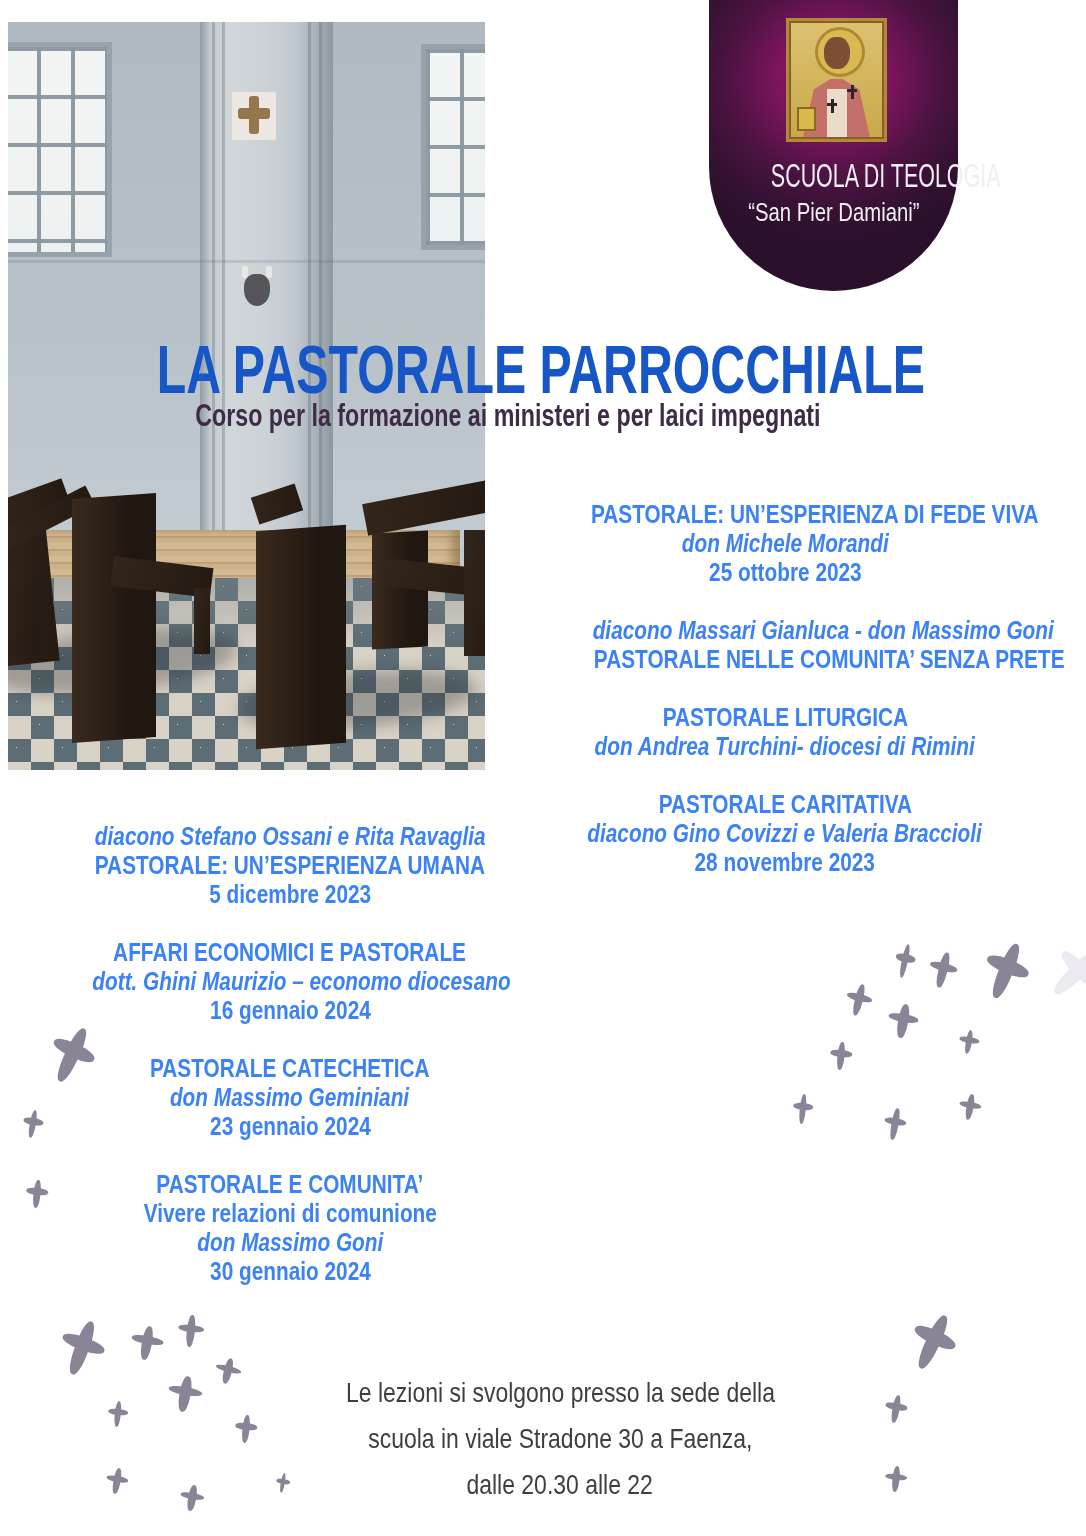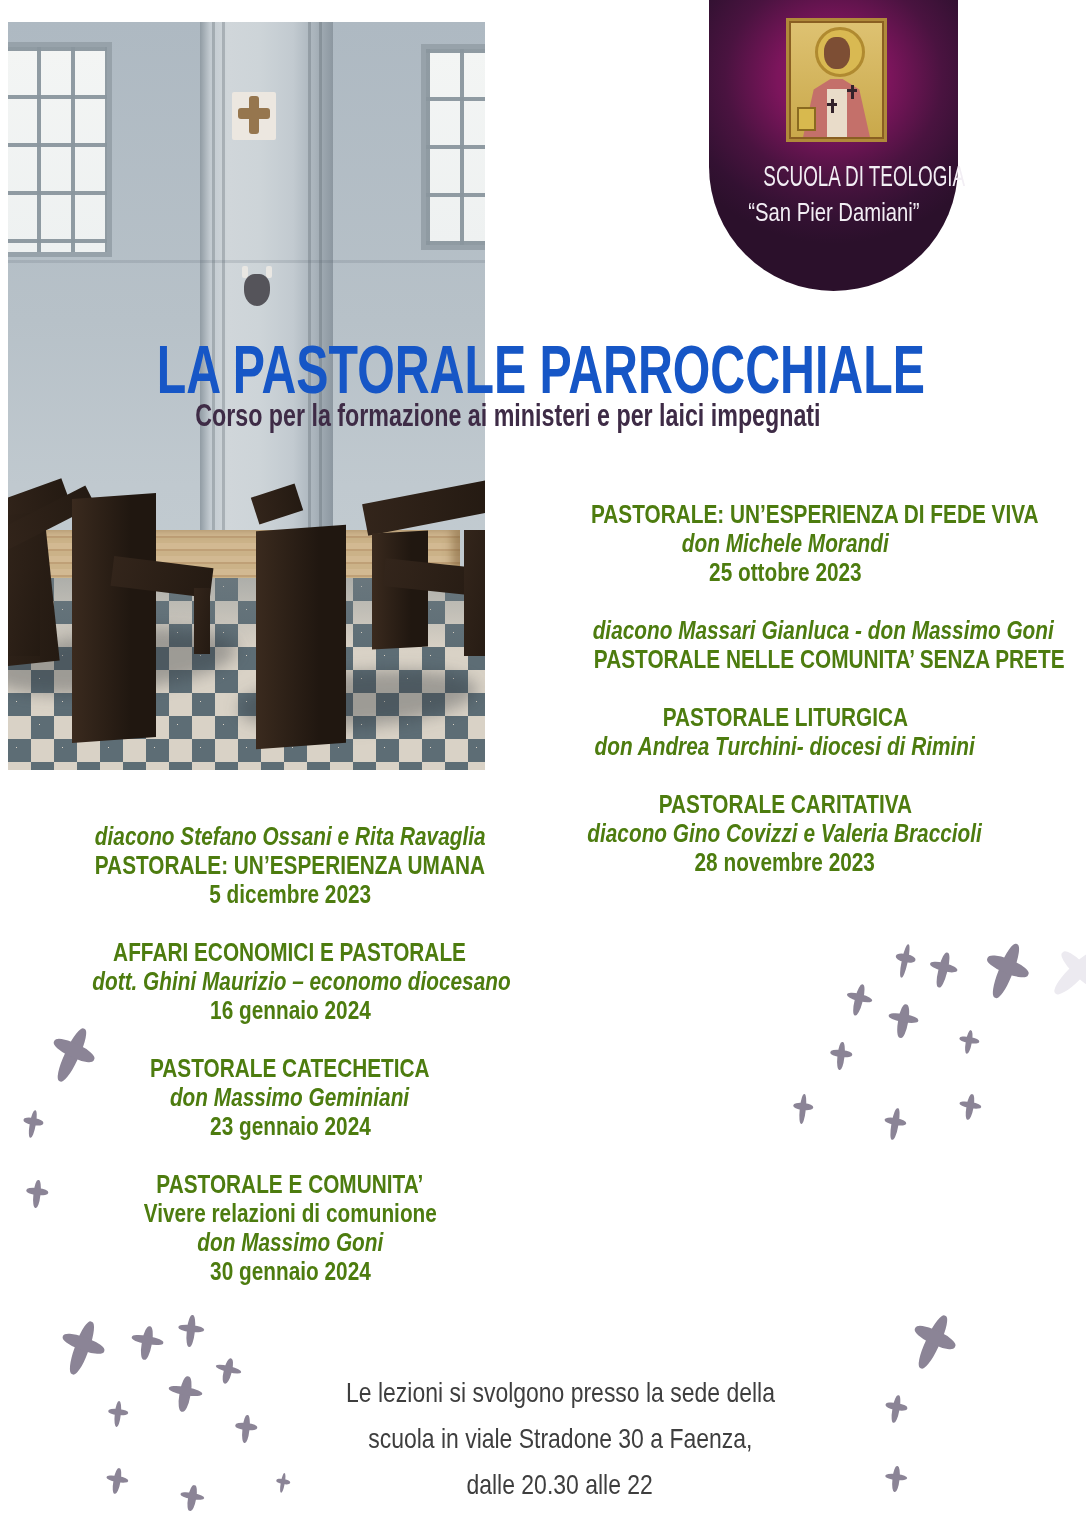--- a/index.html
+++ b/index.html
@@ -50,38 +50,38 @@
   .halo{position:absolute;left:50%;top:6px;width:44px;height:44px;margin-left:-22px;border-radius:50%;
     background:#d9b952;border:3px solid #b08a30;}
   .face{position:absolute;left:50%;top:16px;width:26px;height:32px;margin-left:-13px;border-radius:45%;background:#7d4e34;}
   .robe{position:absolute;left:50%;bottom:2px;width:76px;height:58px;margin-left:-38px;background:#c4706a;
     clip-path:polygon(6% 100%,94% 100%,80% 18%,58% 0,42% 0,20% 18%);}
   .stole{position:absolute;left:50%;bottom:2px;width:20px;height:48px;margin-left:-10px;background:#e9dcc9;}
   .book{position:absolute;left:8px;bottom:8px;width:15px;height:20px;background:#d8b94e;border:2px solid #8a6a20;}
   .mini-cross{position:absolute;width:10px;height:14px;}
   .mini-cross::before{content:'';position:absolute;left:50%;top:0;width:3px;height:100%;margin-left:-1.5px;background:#33222a;}
   .mini-cross::after{content:'';position:absolute;left:0;top:4px;width:100%;height:3px;background:#33222a;}
-  .badge-name{position:absolute;left:0;top:160px;width:100%;text-align:center;font-size:29px;line-height:32px;color:#f2eef4;}
+  .badge-name{position:absolute;left:0;top:160px;width:100%;text-align:center;font-size:33px;line-height:32px;color:#f2eef4;}
   .badge-sub{position:absolute;left:0;top:196px;width:100%;text-align:center;font-size:26px;line-height:32px;color:#f2eef4;}
   
   .sq{display:inline-block;white-space:nowrap;transform-origin:50% 50%;}
   .sq-title{transform:scaleX(.71);}
   .sq-sub{transform:scaleX(.75);}
   .sq-course{transform:scaleX(.80);}
   .sq-light{transform:scaleX(.76);}
   .sq-loc{transform:scaleX(.82);}
   .sq-badge1{transform:scaleX(.65);}
   .sq-badge2{transform:scaleX(.78);}
   
   .title{position:absolute;left:0;top:334px;width:960px;margin:0;text-align:center;z-index:4;
     font-size:68px;line-height:70px;font-weight:800;color:#1656c6;letter-spacing:0;}
   .subtitle{position:absolute;left:28px;top:399px;width:960px;margin:0;text-align:center;z-index:4;
     font-size:31px;line-height:34px;font-weight:800;color:#3e2b46;}
   
-  .col{position:absolute;width:500px;text-align:center;z-index:4;color:#4d7c0f;}
+  .col{position:absolute;width:500px;text-align:center;z-index:4;color:#3b82f6;}
   .col-right{left:535px;top:500px;}
   .col-left{left:40px;top:822px;}
   .course{margin-bottom:29px;}
   .c-line{font-size:26px;line-height:29px;font-weight:700;}
   .c-line.sp{font-style:italic;}
   
   .enroll{position:absolute;left:545px;top:1182px;width:500px;text-align:center;z-index:4;
     font-size:27px;line-height:37px;font-weight:400;color:#424242;}
   .where{position:absolute;left:280px;top:1370px;width:560px;text-align:center;z-index:4;
     font-size:28px;line-height:46px;font-weight:400;color:#3e3e3e;}

